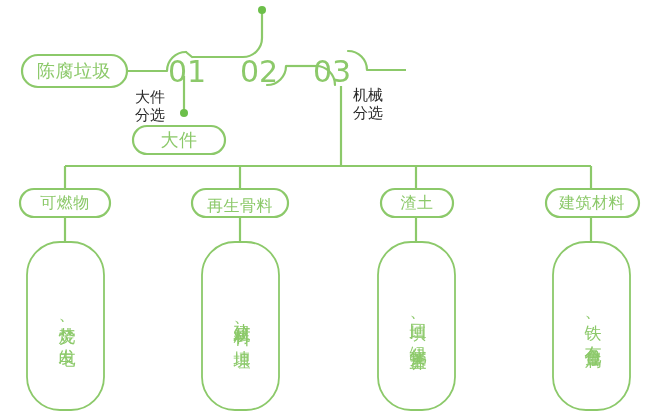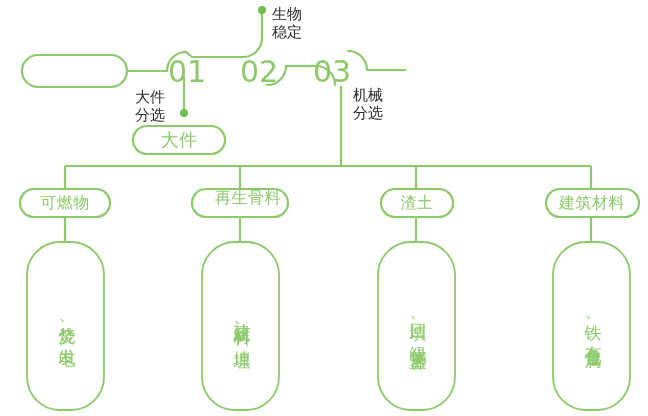--- a/index.html
+++ b/index.html
@@ -151,34 +151,33 @@
     <path class="flow-line" d="M240 217 L240 242"></path>
     <path class="flow-line" d="M416 217 L416 242"></path>
     <path class="flow-line" d="M591 217 L591 242"></path>
 
     <rect class="box-shape" x="27" y="242" width="77" height="168" rx="33" ry="33"></rect>
     <rect class="box-shape" x="202" y="242" width="77" height="168" rx="33" ry="33"></rect>
     <rect class="box-shape" x="378" y="242" width="77" height="168" rx="33" ry="33"></rect>
     <rect class="box-shape" x="553" y="242" width="77" height="168" rx="33" ry="33"></rect>
   </svg>
 
+  <div class="pill-text big" style="left:74px; top:71px;">陈腐垃圾</div>
 
   <div class="lbl lbl-dark" style="left:135px; top:88px;">大件
 分选</div>
 
   <div class="pill-text big" style="left:179px; top:140px;">大件</div>
 
-  <div class="lbl lbl-dark" style="left:272px; top:5px;">生物
-稳定</div>
 
   <div class="lbl lbl-dark" style="left:353px; top:86px;">机械
 分选</div>
 
   <div class="pill-text" style="left:65px; top:203px;text-align:right;">可燃物</div>
-  <div class="pill-text" style="left:240px; top:198px;margin-left:8px;">再生骨料</div>
+  <div class="pill-text" style="left:240px; top:206px;">再生骨料</div>
   <div class="pill-text" style="left:417px; top:203px;">渣土</div>
   <div class="pill-text" style="left:592px; top:203px;">建筑材料</div>
 
   <div class="vbox-text" style="left:66px; top:326px;">焚烧、发电</div>
   <div class="vbox-text" style="left:241px; top:326px;">建筑材料、填埋</div>
   <div class="vbox-text" style="left:417px; top:326px;">回填、绿化营养土</div>
   <div class="vbox-text" style="left:592px; top:326px;">铁、有色金属</div>
 
 </div>
 

